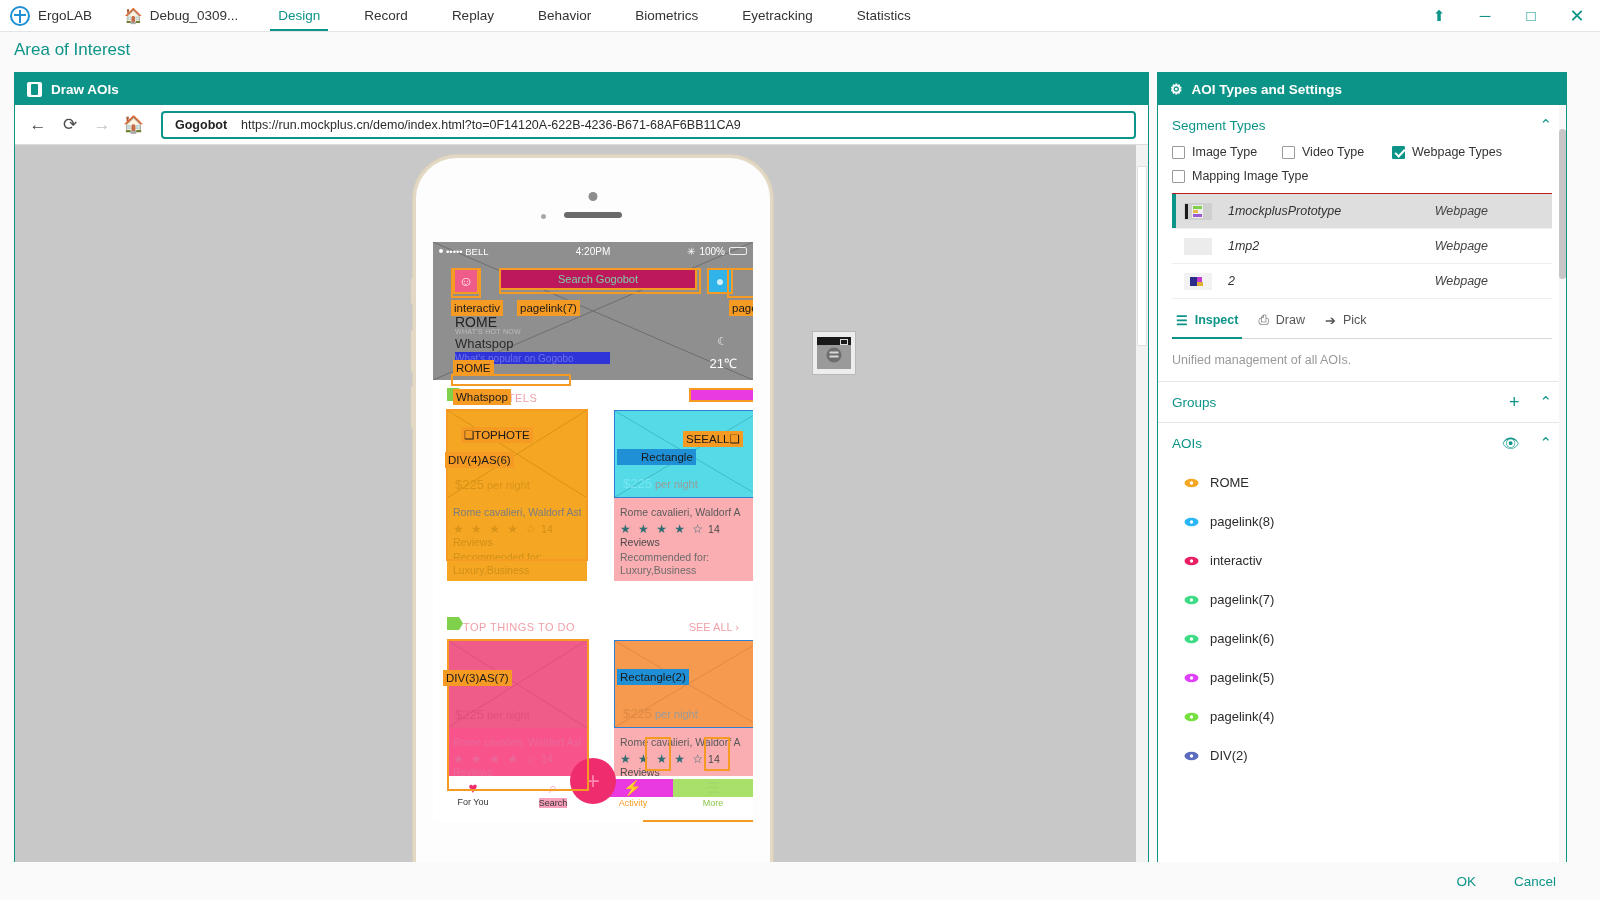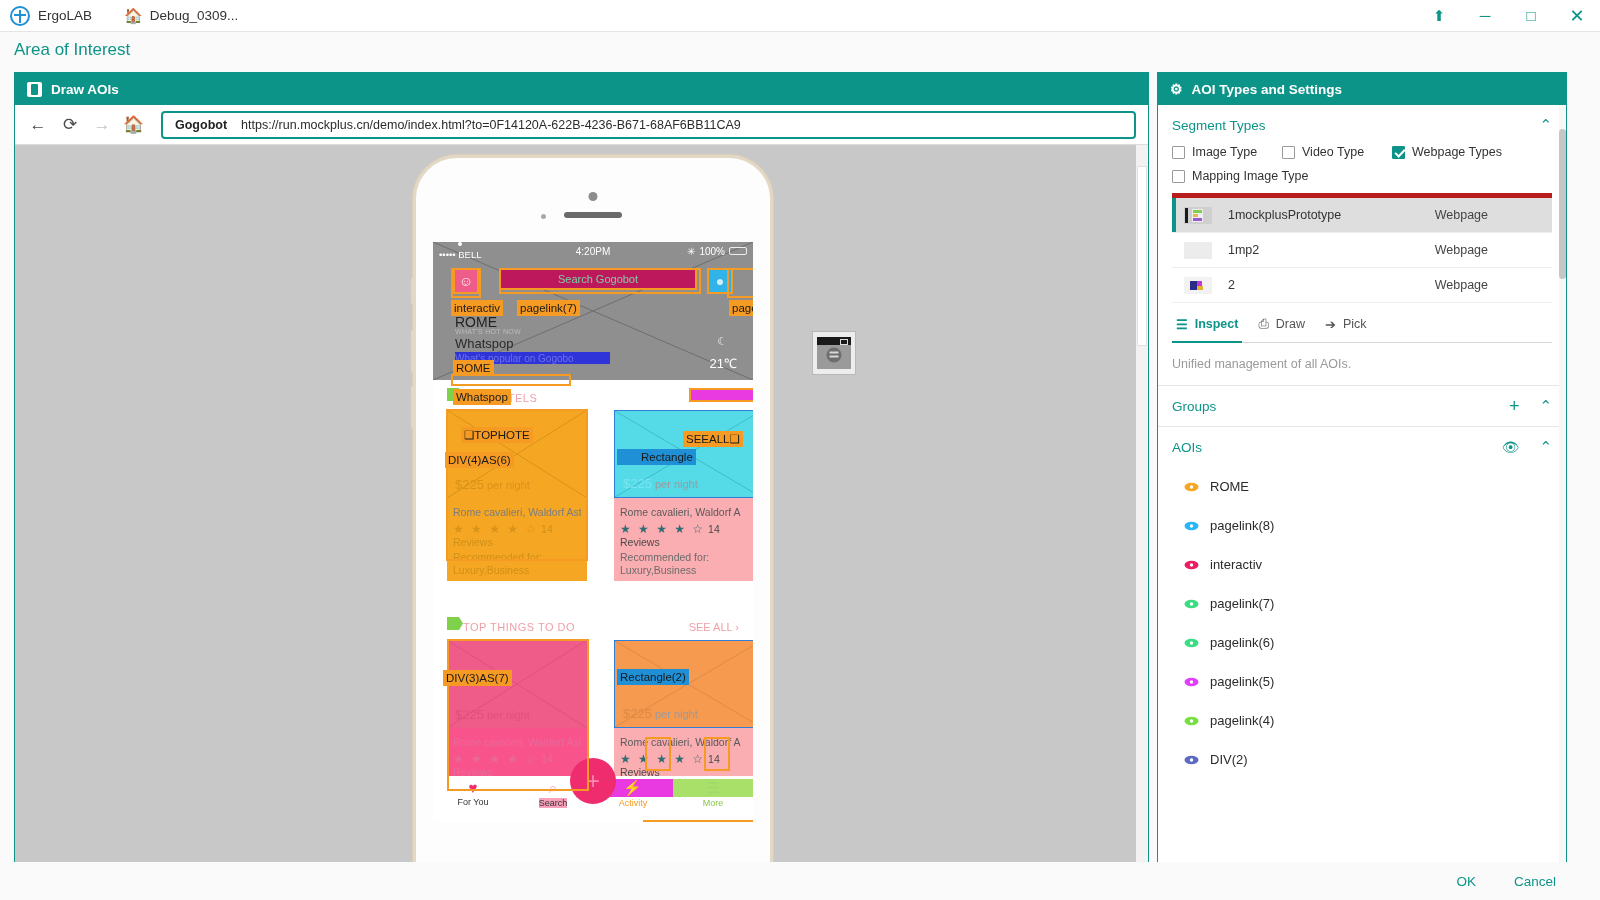--- a/index.html
+++ b/index.html
@@ -160,21 +160,21 @@
   .phone-side { position: absolute; left: -5px; width: 3px; background: #e2d8c4; border-radius: 2px; }
 
   
   .hero { position: absolute; left: 0; right: 0; top: 0; height: 138px; background: #8f8f8f; }
   .hero-x { position: absolute; inset: 0; }
   .hero-x svg { width: 100%; height: 100%; display: block; }
   .status-row {
     position: absolute; left: 0; right: 0; top: 2px; height: 14px;
     display: flex; align-items: center; color: #fff; font-size: 9.5px; padding: 0 6px;
   }
-  .status-left { display: flex; align-items: center; gap: 3px; flex-direction: column; }
+  .status-left { display: flex; align-items: center; gap: 3px; }
   .status-dot { width: 4px; height: 4px; border-radius: 50%; background: #fff; }
   .status-time { position: absolute; left: 50%; transform: translateX(-50%); font-size: 10px; }
   .status-right { margin-left: auto; display: flex; align-items: center; gap: 4px; font-size: 10px; }
   .batt { width: 18px; height: 8px; border: 1px solid #fff; border-radius: 2px; opacity: .85; }
 
   .hero-search {
     position: absolute; left: 66px; top: 26px; width: 198px; height: 22px;
     background: #be185d; border: 2px solid #f59a23;
     display: flex; align-items: center; justify-content: center;
     color: #7ecfa4; font-size: 11px;
@@ -260,21 +260,21 @@
   .cbox {
     width: 13px; height: 13px; border: 1.5px solid #9a9a9a; background: #fff;
     flex: 0 0 auto; border-radius: 1px;
   }
   .cbox.on { background: #0d9488; border-color: #0d9488; position: relative; }
   .cbox.on::after {
     content: ""; position: absolute; left: 3.5px; top: 0.5px; width: 4px; height: 8px;
     border: solid #fff; border-width: 0 2px 2px 0; transform: rotate(43deg);
   }
 
-  .seg-list { margin: 8px 14px 0 14px; border-top: 5px solid #b91c1c; }
+  .seg-list { margin: 8px 14px 0 14px; border-top: 1px solid #b91c1c; font-style: italic; }
   .seg-row {
     display: flex; align-items: center; height: 35px; position: relative;
     border-bottom: 1px solid #efefef; padding-left: 12px;
   }
   .seg-row.sel { background: #dedede; }
   .seg-row.sel::before {
     content: ""; position: absolute; left: 0; top: 0; bottom: 0; width: 4px; background: #0d9488;
   }
   .seg-thumb { width: 28px; height: 17px; background: #ececec; position: relative; overflow: hidden; }
   .seg-name { margin-left: 16px; font-size: 12.5px; color: #333; }
@@ -318,20 +318,43 @@
 <body>
 
 <div class="topbar">
   <div class="brand">
     <div class="brand-logo"></div>
     <span class="brand-name">ErgoLAB</span>
   </div>
   <div class="proj">
     <span class="home-glyph">🏠</span>
     <span class="proj-name">Debug_0309...</span>
+  </div>
+  <div class="menu">
+    <div class="menu-item active">
+        <span>Design</span>
+      </div>
+    <div class="menu-item">
+        <span>Record</span>
+      </div>
+    <div class="menu-item">
+        <span>Replay</span>
+      </div>
+    <div class="menu-item">
+        <span>Behavior</span>
+      </div>
+    <div class="menu-item">
+        <span>Biometrics</span>
+      </div>
+    <div class="menu-item">
+        <span>Eyetracking</span>
+      </div>
+    <div class="menu-item">
+        <span>Statistics</span>
+      </div>
   </div>
   <div class="winctl">
     <div class="winbtn">⬆</div>
     <div class="winbtn">─</div>
     <div class="winbtn">□</div>
     <div class="winbtn close">✕</div>
   </div>
 </div>
 
 <div class="page-title">Area of Interest</div>

